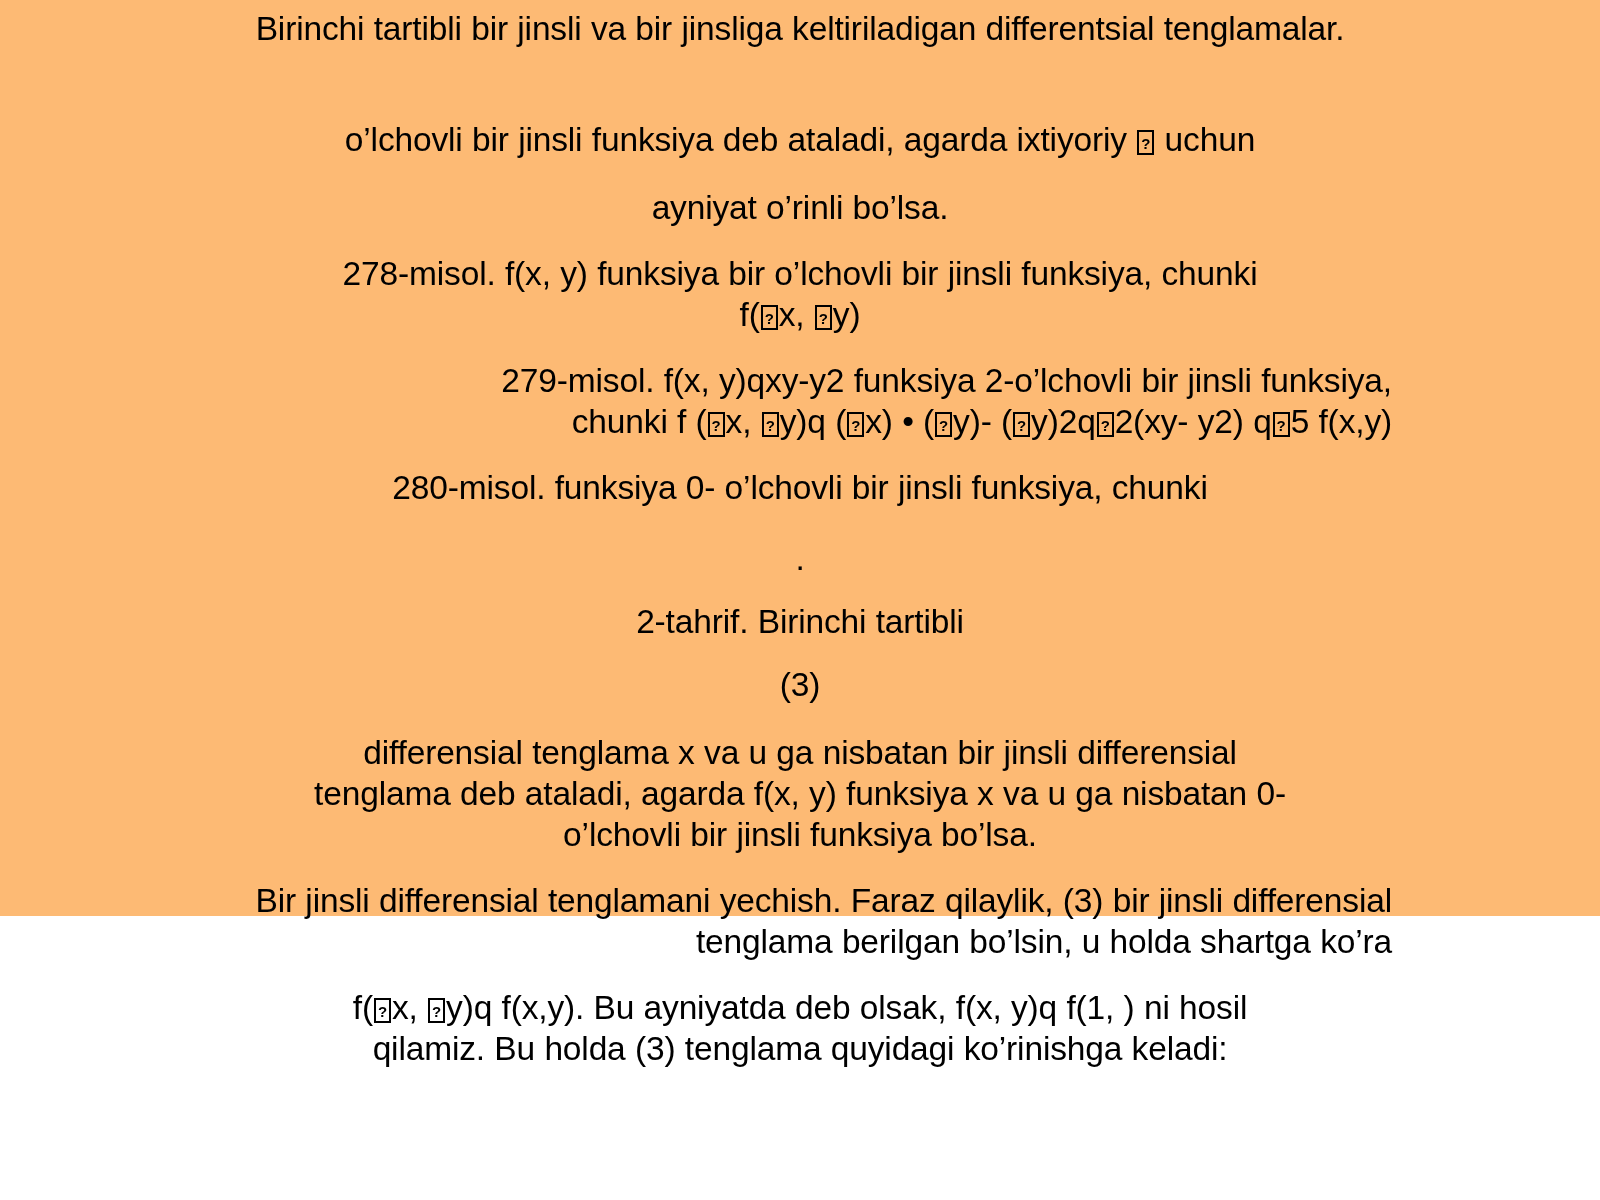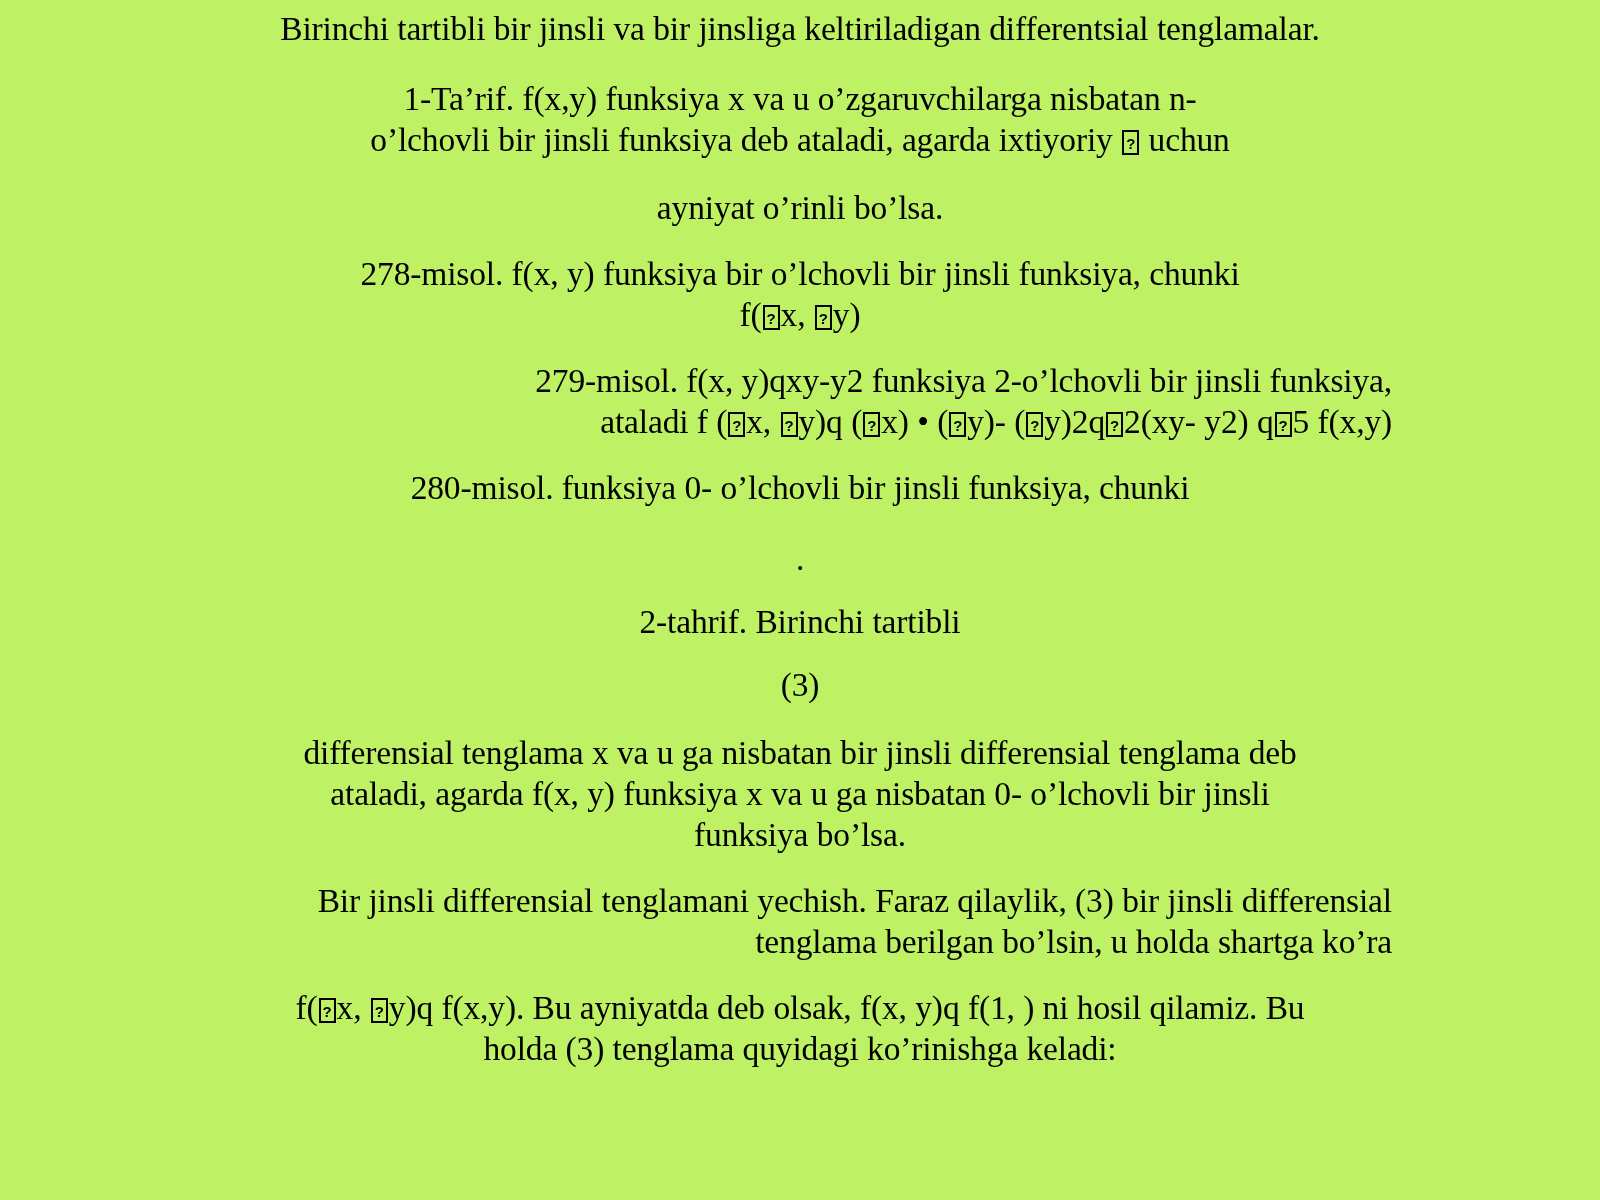--- a/index.html
+++ b/index.html
@@ -12,26 +12,25 @@
     width: 1600px;
     height: 1200px;
     overflow: hidden;
     font-family: "Liberation Sans", "DejaVu Sans", sans-serif;
     color: #000000;
     -webkit-font-smoothing: antialiased;
   }
 
   .page {
     width: 1600px;
-    height: 1200px;
+    height: 916px;
     box-sizing: border-box;
     padding: 4px 0 0 0;
-    background: #bef264;
+    background: #fdba74;
     position: relative;
-    font-family: Liberation Serif, serif;
   }
 
   .content {
     width: 1116px;
     margin: 0 auto;
     text-align: center;
   }
 
   
   .para {
@@ -93,35 +92,35 @@
 </style>
 </head>
 <body style="background: rgb(255, 255, 255); color: rgb(0, 0, 0);">
 
 <div class="page">
   <div class="content">
 
     <p class="para title wide">Birinchi tartibli bir jinsli va bir jinsliga keltiriladigan differentsial tenglamalar.</p>
 
     <div class="para gap-lg mid">
-      <span>1-Ta’rif. f(x,y) funksiya x va u o’zgaruvchilarga nisbatan n-</span><br>
+      <br>
       <span>o’lchovli bir jinsli funksiya deb ataladi, agarda ixtiyoriy </span><span class="tofu"></span><span> uchun</span>
     </div>
 
 
     <p class="para gap-md narrower">ayniyat o’rinli bo’lsa.</p>
 
     <div class="para gap-sm wide">
       <span>278-misol. f(x, y) funksiya bir o’lchovli bir jinsli funksiya, chunki</span><br>
       <span>f(</span><span class="tofu"></span><span>x, </span><span class="tofu"></span><span>y)</span>
     </div>
 
     <div class="para gap-sm widest">
       <span>279-misol. f(x, y)qxy-y2 funksiya 2-o’lchovli bir jinsli funksiya,</span><br>
-      <span>ataladi f (</span><span class="tofu"></span><span>x, </span><span class="tofu"></span><span>y)q (</span><span class="tofu"></span><span>x) • (</span><span class="tofu"></span><span>y)- (</span><span class="tofu"></span><span>y)2q</span><span class="tofu"></span><span>2(xy- y2) q</span><span class="tofu"></span><span>5 f(x,y)</span>
+      <span>chunki f (</span><span class="tofu"></span><span>x, </span><span class="tofu"></span><span>y)q (</span><span class="tofu"></span><span>x) • (</span><span class="tofu"></span><span>y)- (</span><span class="tofu"></span><span>y)2q</span><span class="tofu"></span><span>2(xy- y2) q</span><span class="tofu"></span><span>5 f(x,y)</span>
     </div>
 
     <p class="para gap-sm wide">280-misol. funksiya 0- o’lchovli bir jinsli funksiya, chunki</p>
 
     <p class="para dot-para gap-dot">.</p>
 
     <p class="para gap-xs narrower">2-tahrif. Birinchi tartibli</p>
 
     <p class="para gap-xs narrower">(3)</p>
 

